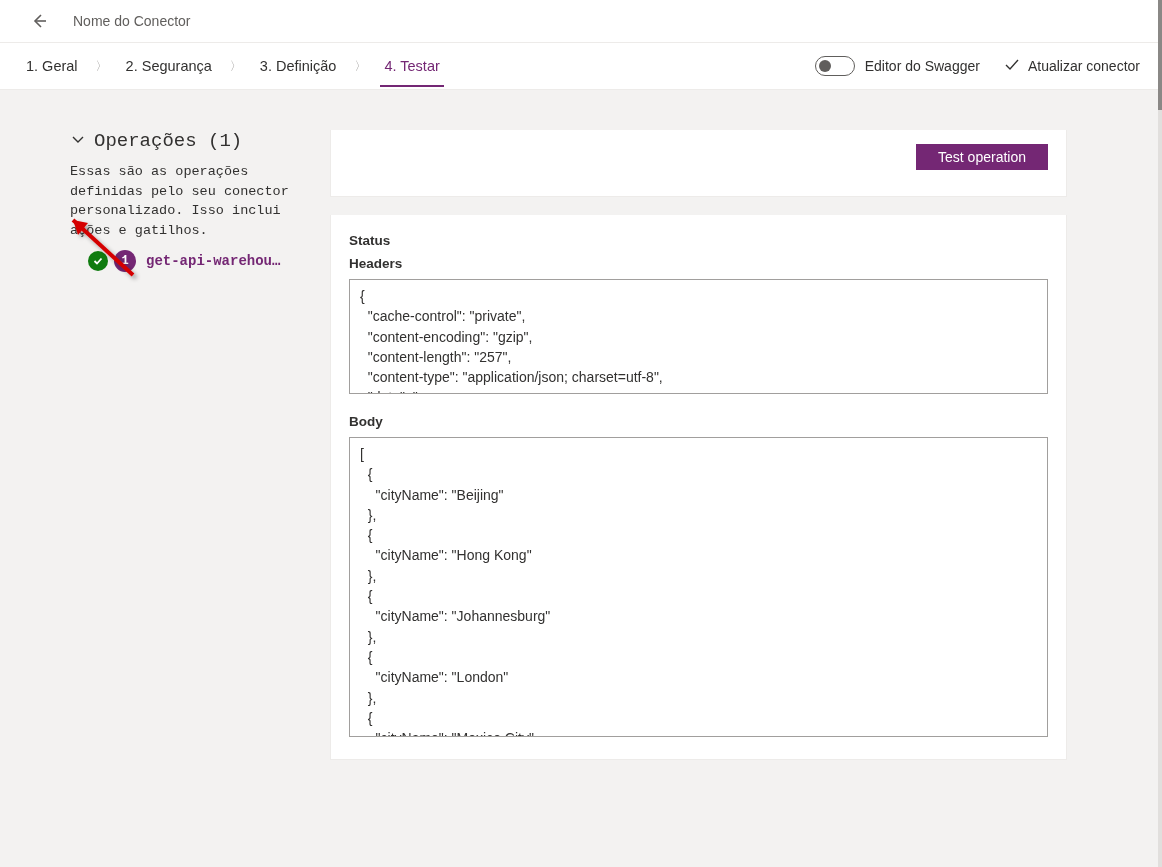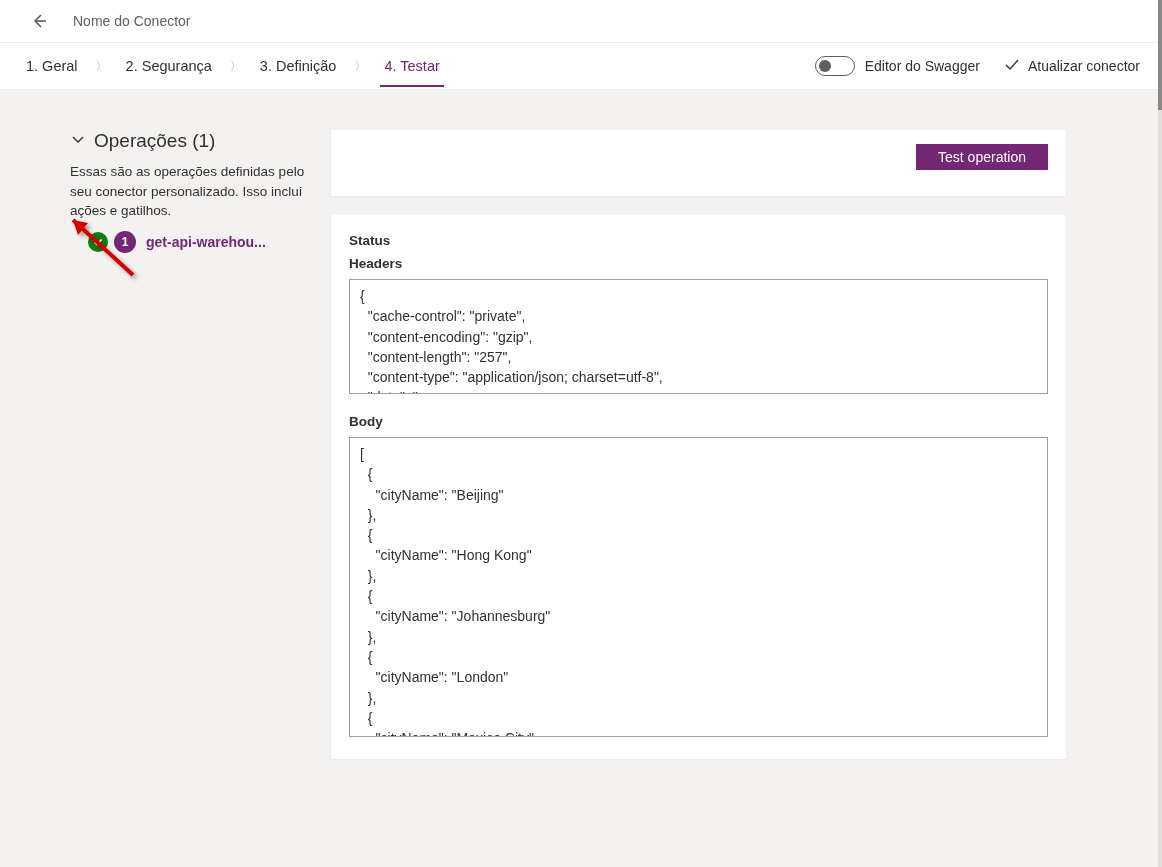--- a/index.html
+++ b/index.html
@@ -18,21 +18,21 @@
   .chev { color:#a19f9d; margin:0 14px; font-size:12px; }
   .stepbar-spacer { flex:1; }
   .toggle-wrap { display:flex; align-items:center; margin-right:24px; cursor:pointer; }
   .toggle { width:40px; height:20px; border:1px solid #605e5c; border-radius:10px; position:relative; margin-right:10px; }
   .toggle-knob { width:12px; height:12px; background:#605e5c; border-radius:50%; position:absolute; left:3px; top:3px; }
   .toggle-label { font-size:14px; }
   .update-btn { display:flex; align-items:center; cursor:pointer; font-size:14px; }
   .update-btn .chk { margin-right:8px; color:#323130; }
 
   .content { background:#f3f2f1; padding:40px 95px 0 70px; height:777px; display:flex; align-items:flex-start; }
-  .sidebar { width:260px; flex-shrink:0; padding-right:24px; }
+  .sidebar { width:260px; flex-shrink:0; padding-right:24px;font-family:Liberation Mono, monospace; }
   .ops-header { display:flex; align-items:center; margin-bottom:10px; }
   .ops-chev { margin-right:8px; cursor:pointer; }
   .ops-title { font-size:19px; color:#323130; }
   .ops-desc { font-size:13.5px; color:#323130; line-height:1.45; margin-bottom:6px; }
   .op-item { display:flex; align-items:center; cursor:pointer; padding:4px 0 4px 18px; }
   .status-dot { width:20px; height:20px; border-radius:50%; background:#107c10; display:flex; align-items:center; justify-content:center; margin-right:6px; }
   .status-dot svg { stroke:#fff; }
   .num-dot { width:22px; height:22px; border-radius:50%; background:#742774; color:#fff; font-size:12px; font-weight:600; display:flex; align-items:center; justify-content:center; margin-right:10px; }
   .op-name { font-size:14px; color:#742774; font-weight:600; white-space:nowrap; overflow:hidden; text-overflow:ellipsis; max-width:140px; }
 

